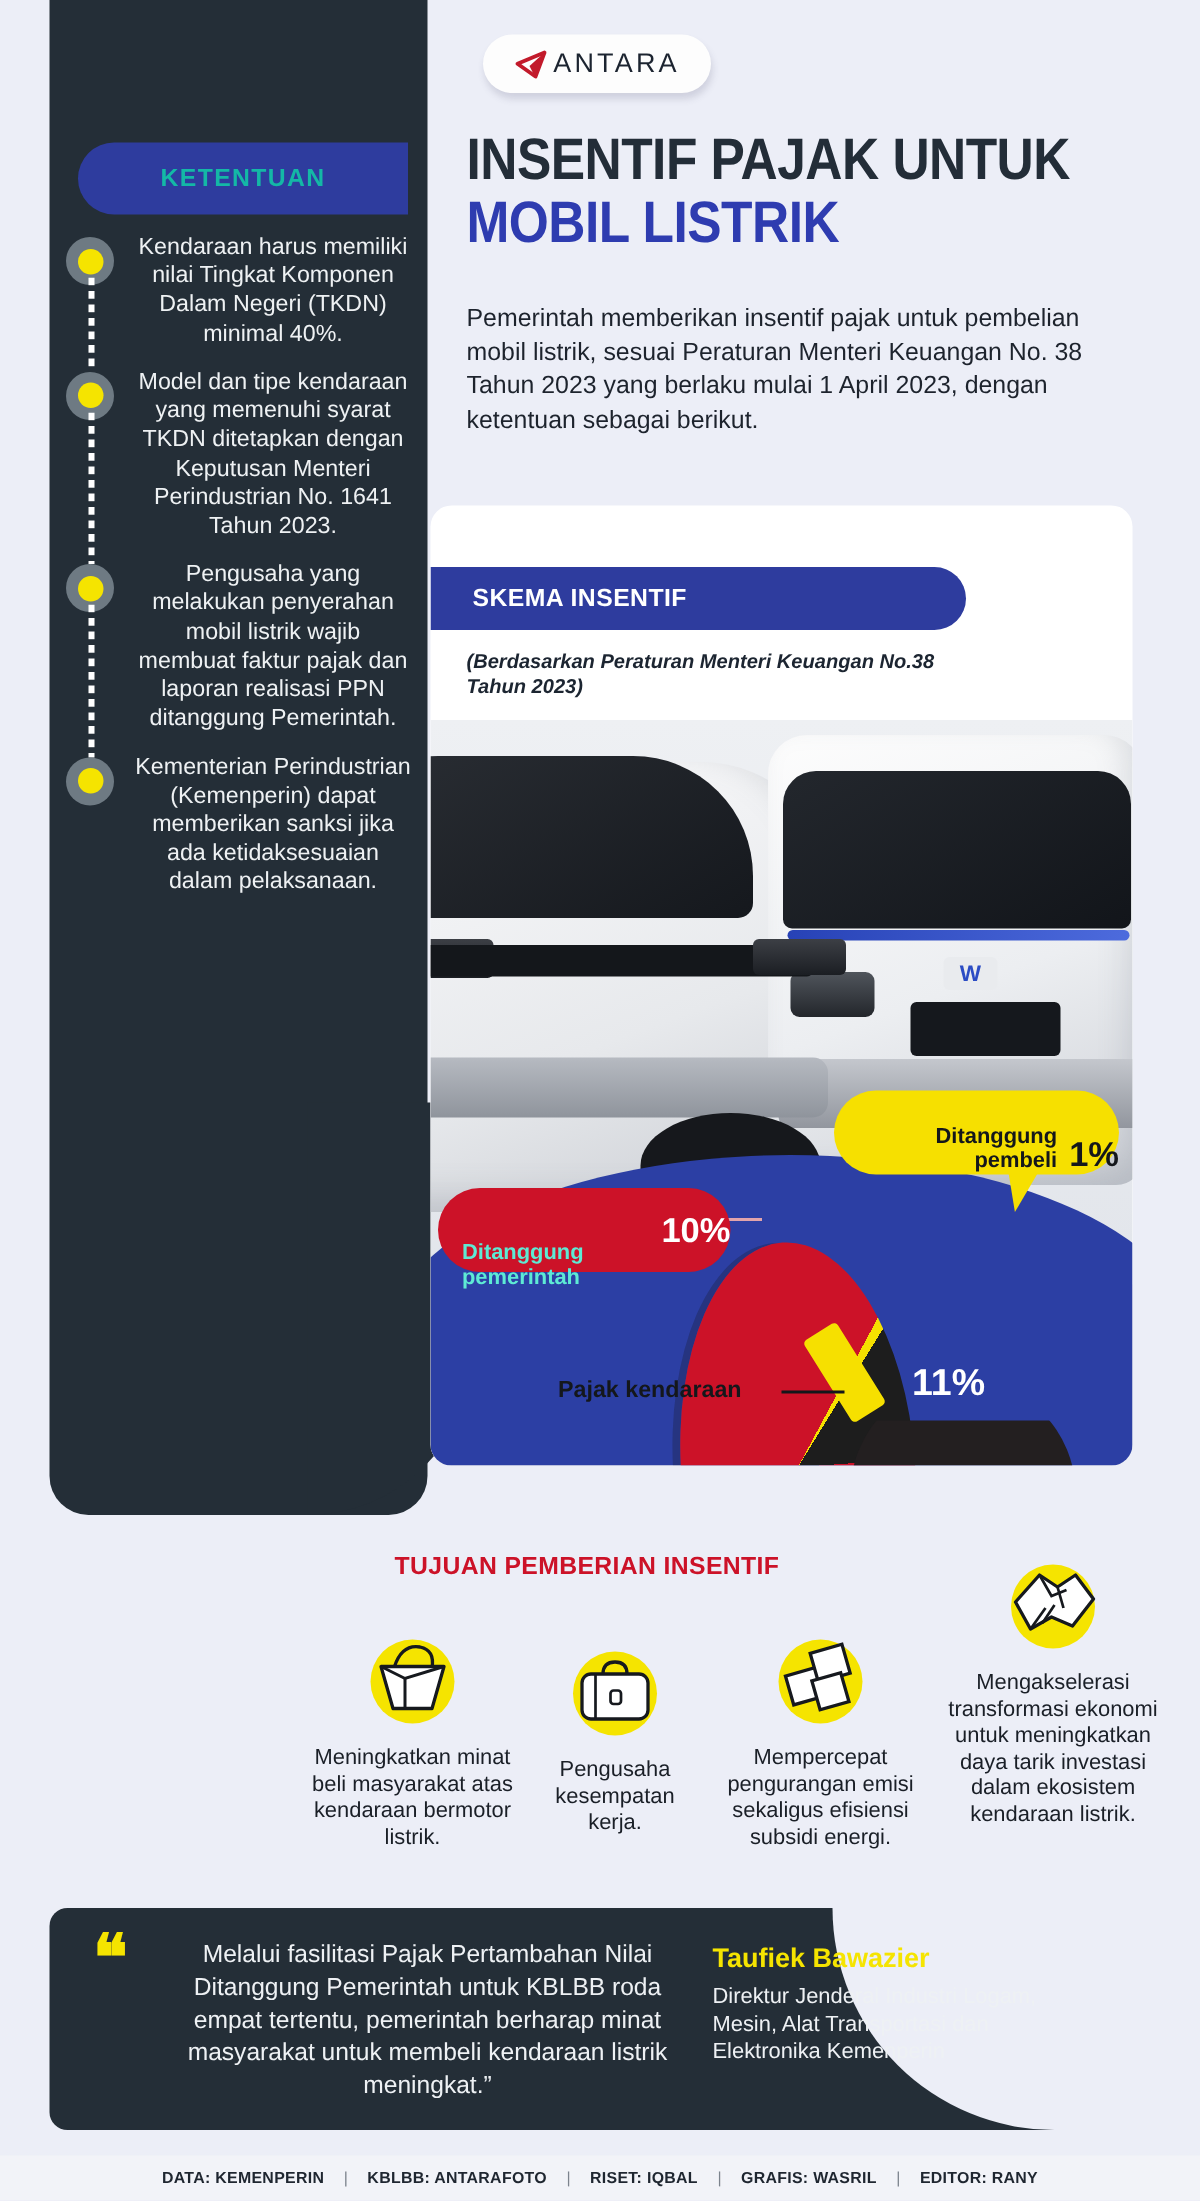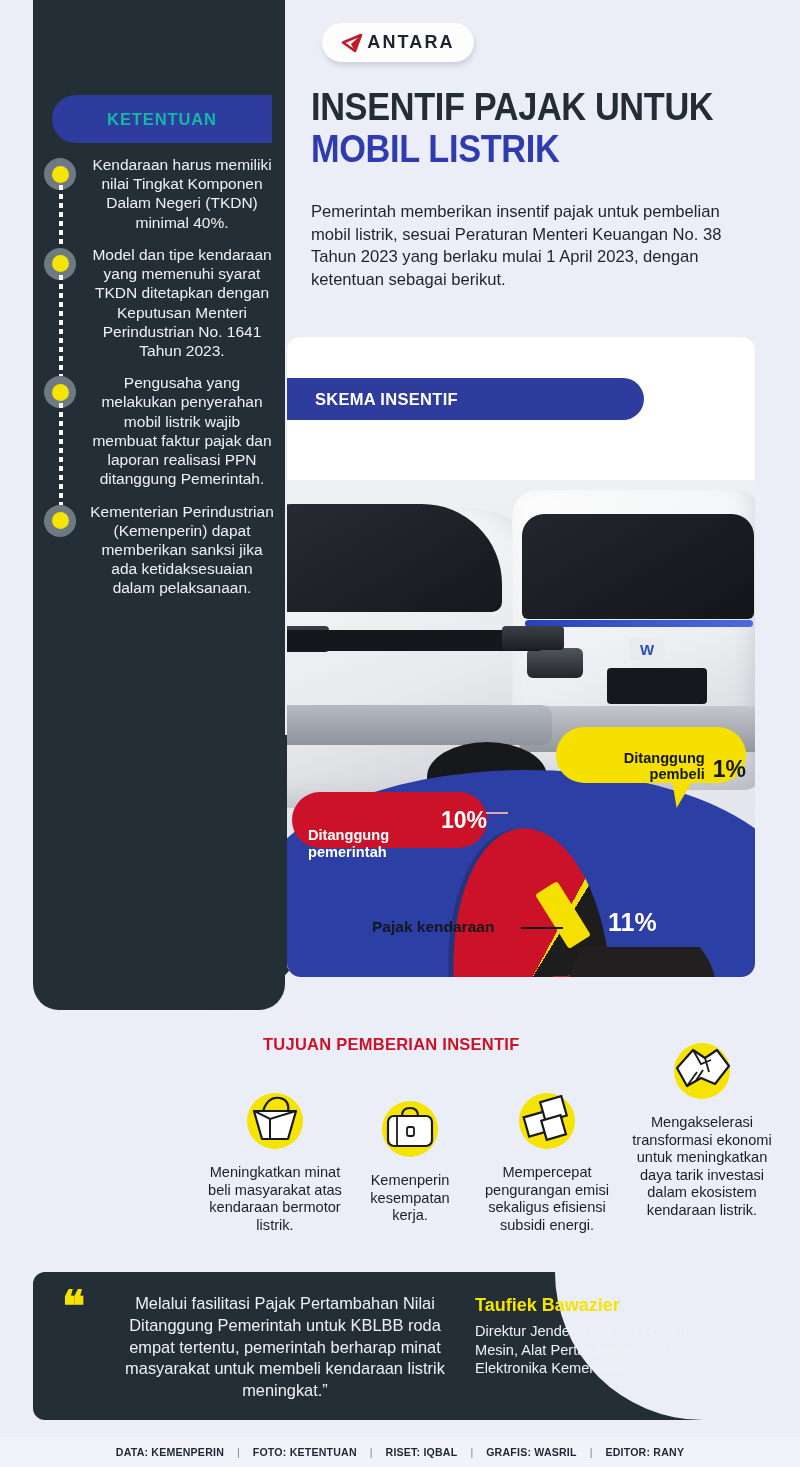--- a/index.html
+++ b/index.html
@@ -59,21 +59,21 @@
   
   .logo-pill{
     position:absolute;left:322px;top:23px;width:152px;height:39px;
     background:#fdfdfd;border-radius:20px;
     display:flex;align-items:center;justify-content:center;gap:4px;
     box-shadow:1px 4px 5px rgba(80,80,110,.18);
   }
   .logo-mark{width:22px;height:20px;position:relative;}
   .logo-mark svg{display:block;}
   .logo-text{
-    font-size:18px;letter-spacing:2.1px;color:#1c2430;font-weight:700;
+    font-size:18px;letter-spacing:2.1px;color:#1c2430;font-weight:400;
     font-family:"Liberation Sans", sans-serif;
   }
 
   
   .headline{position:absolute;left:311px;top:88px;width:470px;}
   .hl1,.hl2{
     font-family:"Liberation Sans Narrow","Liberation Sans",sans-serif;
     font-weight:bold;font-size:39px;line-height:.97;
     letter-spacing:-.4px;
     transform:scaleX(.88);transform-origin:left center;
@@ -206,21 +206,21 @@
     position:absolute;left:168px;top:55px;width:26px;height:64px;
     background:#f6e000;transform:rotate(-32deg);border-radius:3px;
   }
 
   .lbl-pemerintah{
     position:absolute;left:292px;top:792px;width:195px;height:56px;
     background:#cc1228;border-radius:28px;
     display:flex;align-items:center;gap:8px;padding-left:16px;
     box-sizing:border-box;
   }
-  .lbl-pemerintah .t{color:#ffffff;font-weight:bold;font-size:14.6px;line-height:1.14;margin-top:47px;}
+  .lbl-pemerintah .t{color:#5eead4;font-weight:bold;font-size:14.6px;line-height:1.14;margin-top:47px;}
   .lbl-pemerintah .p{color:#ffffff;font-weight:bold;font-size:23px;}
 
   .lbl-pembeli{
     position:absolute;left:556px;top:727px;width:190px;height:56px;
     background:#f6e000;border-radius:28px;
     display:flex;align-items:flex-end;gap:8px;padding-left:18px;
     box-sizing:border-box;
   }
   .lbl-pembeli .t{color:#14171b;font-weight:bold;font-size:14.6px;line-height:1.14;text-align:right;}
   .lbl-pembeli .p{color:#14171b;font-weight:bold;font-size:23px;}
@@ -376,20 +376,21 @@
       <div class="pie">
         <div class="pie-red"></div>
         <div class="pie-black"></div>
         <div class="pie-yellow-edge"></div>
       </div>
     </div>
 
     <div class="skema-bar">
       <span>SKEMA INSENTIF</span>
     </div>
+    <div class="skema-sub">(Berdasarkan Peraturan Menteri Keuangan No.38 Tahun 2023)</div>
   </div>
 
   <div class="lbl-connector"></div>
   <div class="lbl-pemerintah">
     <span class="t">Ditanggung pemerintah</span>
     <span class="p">10%</span>
   </div>
 
   <div class="lbl-pembeli-tail"></div>
   <div class="lbl-pembeli">
@@ -425,21 +426,21 @@
         <div class="blob"></div>
         <span class="glyph">
           <svg width="58" height="50" viewBox="0 0 58 50">
             <path d="M21 14 Q21 6 29 6 Q37 6 37 14" fill="none" stroke="#16191e" stroke-width="2.2"></path>
             <rect x="7" y="14" width="44" height="30" rx="6" fill="#ffffff" stroke="#16191e" stroke-width="2.2"></rect>
             <path d="M16 14 L16 44" fill="none" stroke="#16191e" stroke-width="1.8"></path>
             <rect x="26" y="25" width="7" height="9" rx="2" fill="none" stroke="#16191e" stroke-width="1.8"></rect>
           </svg>
         </span>
       </div>
-      <div class="cap">Kemenperin kesempatan kerja.</div>
+      <div class="cap">Pengusaha kesempatan kerja.</div>
     </div>
 
     <div class="goal g3">
       <div class="icon-wrap">
         <div class="blob"></div>
         <span class="glyph">
           <svg width="60" height="60" viewBox="0 0 60 60">
             <g transform="rotate(-16 30 30)">
               <rect x="8" y="22" width="22" height="20" fill="#ffffff" stroke="#16191e" stroke-width="2.2"></rect>
               <rect x="28" y="12" width="22" height="20" fill="#ffffff" stroke="#16191e" stroke-width="2.2"></rect>
@@ -467,26 +468,26 @@
       <div class="cap">Mengakselerasi transformasi ekonomi untuk meningkatkan daya tarik investasi dalam ekosistem kendaraan listrik.</div>
     </div>
 
   </div>
 
   <div class="quote-panel"></div>
   <div class="quote-cut"></div>
   <div class="qmark">❝</div>
   <div class="qtext">Melalui fasilitasi Pajak Pertambahan Nilai Ditanggung Pemerintah untuk KBLBB roda empat tertentu, pemerintah berharap minat masyarakat untuk membeli kendaraan listrik meningkat.”</div>
   <div class="qname">Taufiek Bawazier</div>
-  <div class="qrole">Direktur Jenderal Industri Logam, Mesin, Alat Pertambahan dan Elektronika Kemenperin</div>
+  <div class="qrole">Direktur Jenderal Industri Logam, Mesin, Alat Transportasi dan Elektronika Kemenperin</div>
 
   <div class="footer">
     <span class="it">DATA: KEMENPERIN</span>
     <span class="sep">|</span>
-    <span class="it">FOTO: KETENTUAN</span>
+    <span class="it">KBLBB: ANTARAFOTO</span>
     <span class="sep">|</span>
     <span class="it">RISET: IQBAL</span>
     <span class="sep">|</span>
     <span class="it">GRAFIS: WASRIL</span>
     <span class="sep">|</span>
     <span class="it">EDITOR: RANY</span>
   </div>
 
 </div>
 

